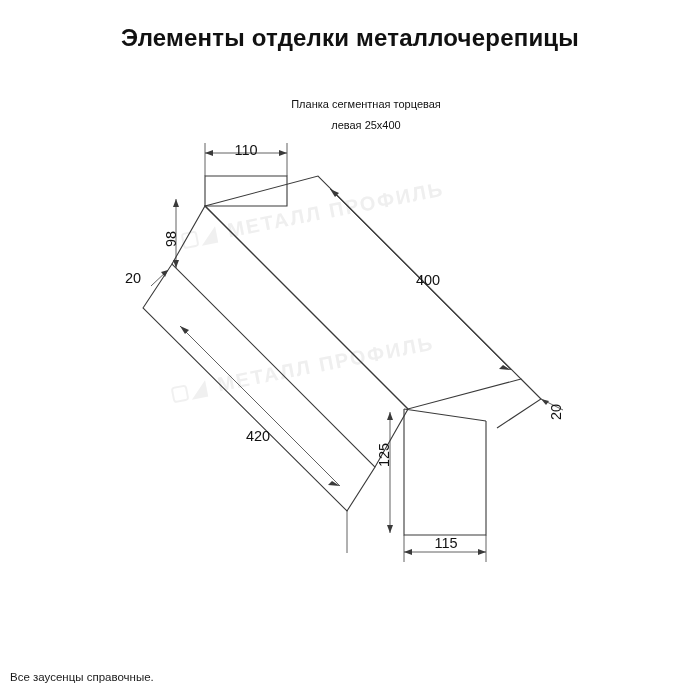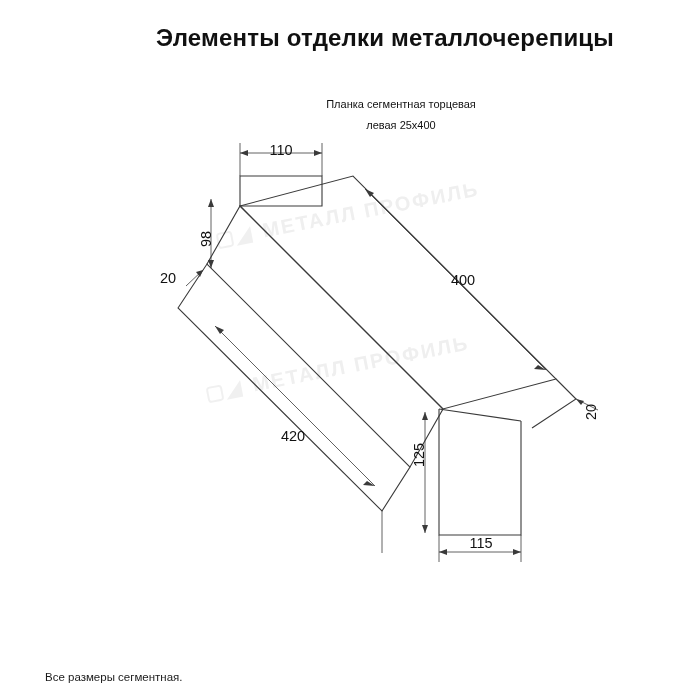--- a/index.html
+++ b/index.html
@@ -11,21 +11,20 @@
     width: 700px;
     height: 700px;
     position: relative;
     font-family: "Liberation Sans", sans-serif;
     color: #1a1a1a;
     overflow: hidden;
   }
   .page {
     position: absolute;
     inset: 0;
-    margin-left: 35px;
   }
   .title {
     position: absolute;
     top: 24px;
     left: 0;
     width: 700px;
     text-align: center;
     font-size: 24px;
     font-weight: bold;
     letter-spacing: 0.2px;
@@ -157,16 +156,16 @@
       <text x="133" y="283" text-anchor="middle">20</text>
       <text x="428" y="285" text-anchor="middle">400</text>
       <text x="561" y="412" text-anchor="middle" transform="rotate(-90 561 412)">20</text>
       <text x="258" y="441" text-anchor="middle">420</text>
       <text x="389" y="455" text-anchor="middle" transform="rotate(-90 389 455)">125</text>
       <text x="446" y="548" text-anchor="middle">115</text>
     </g>
   </svg>
 
   <div class="footnotes">
-    <div>Все размеры сегментная.</div>
+    <div>Все заусенцы справочные.</div>
   </div>
 
 </div>
 
 </body></html>

